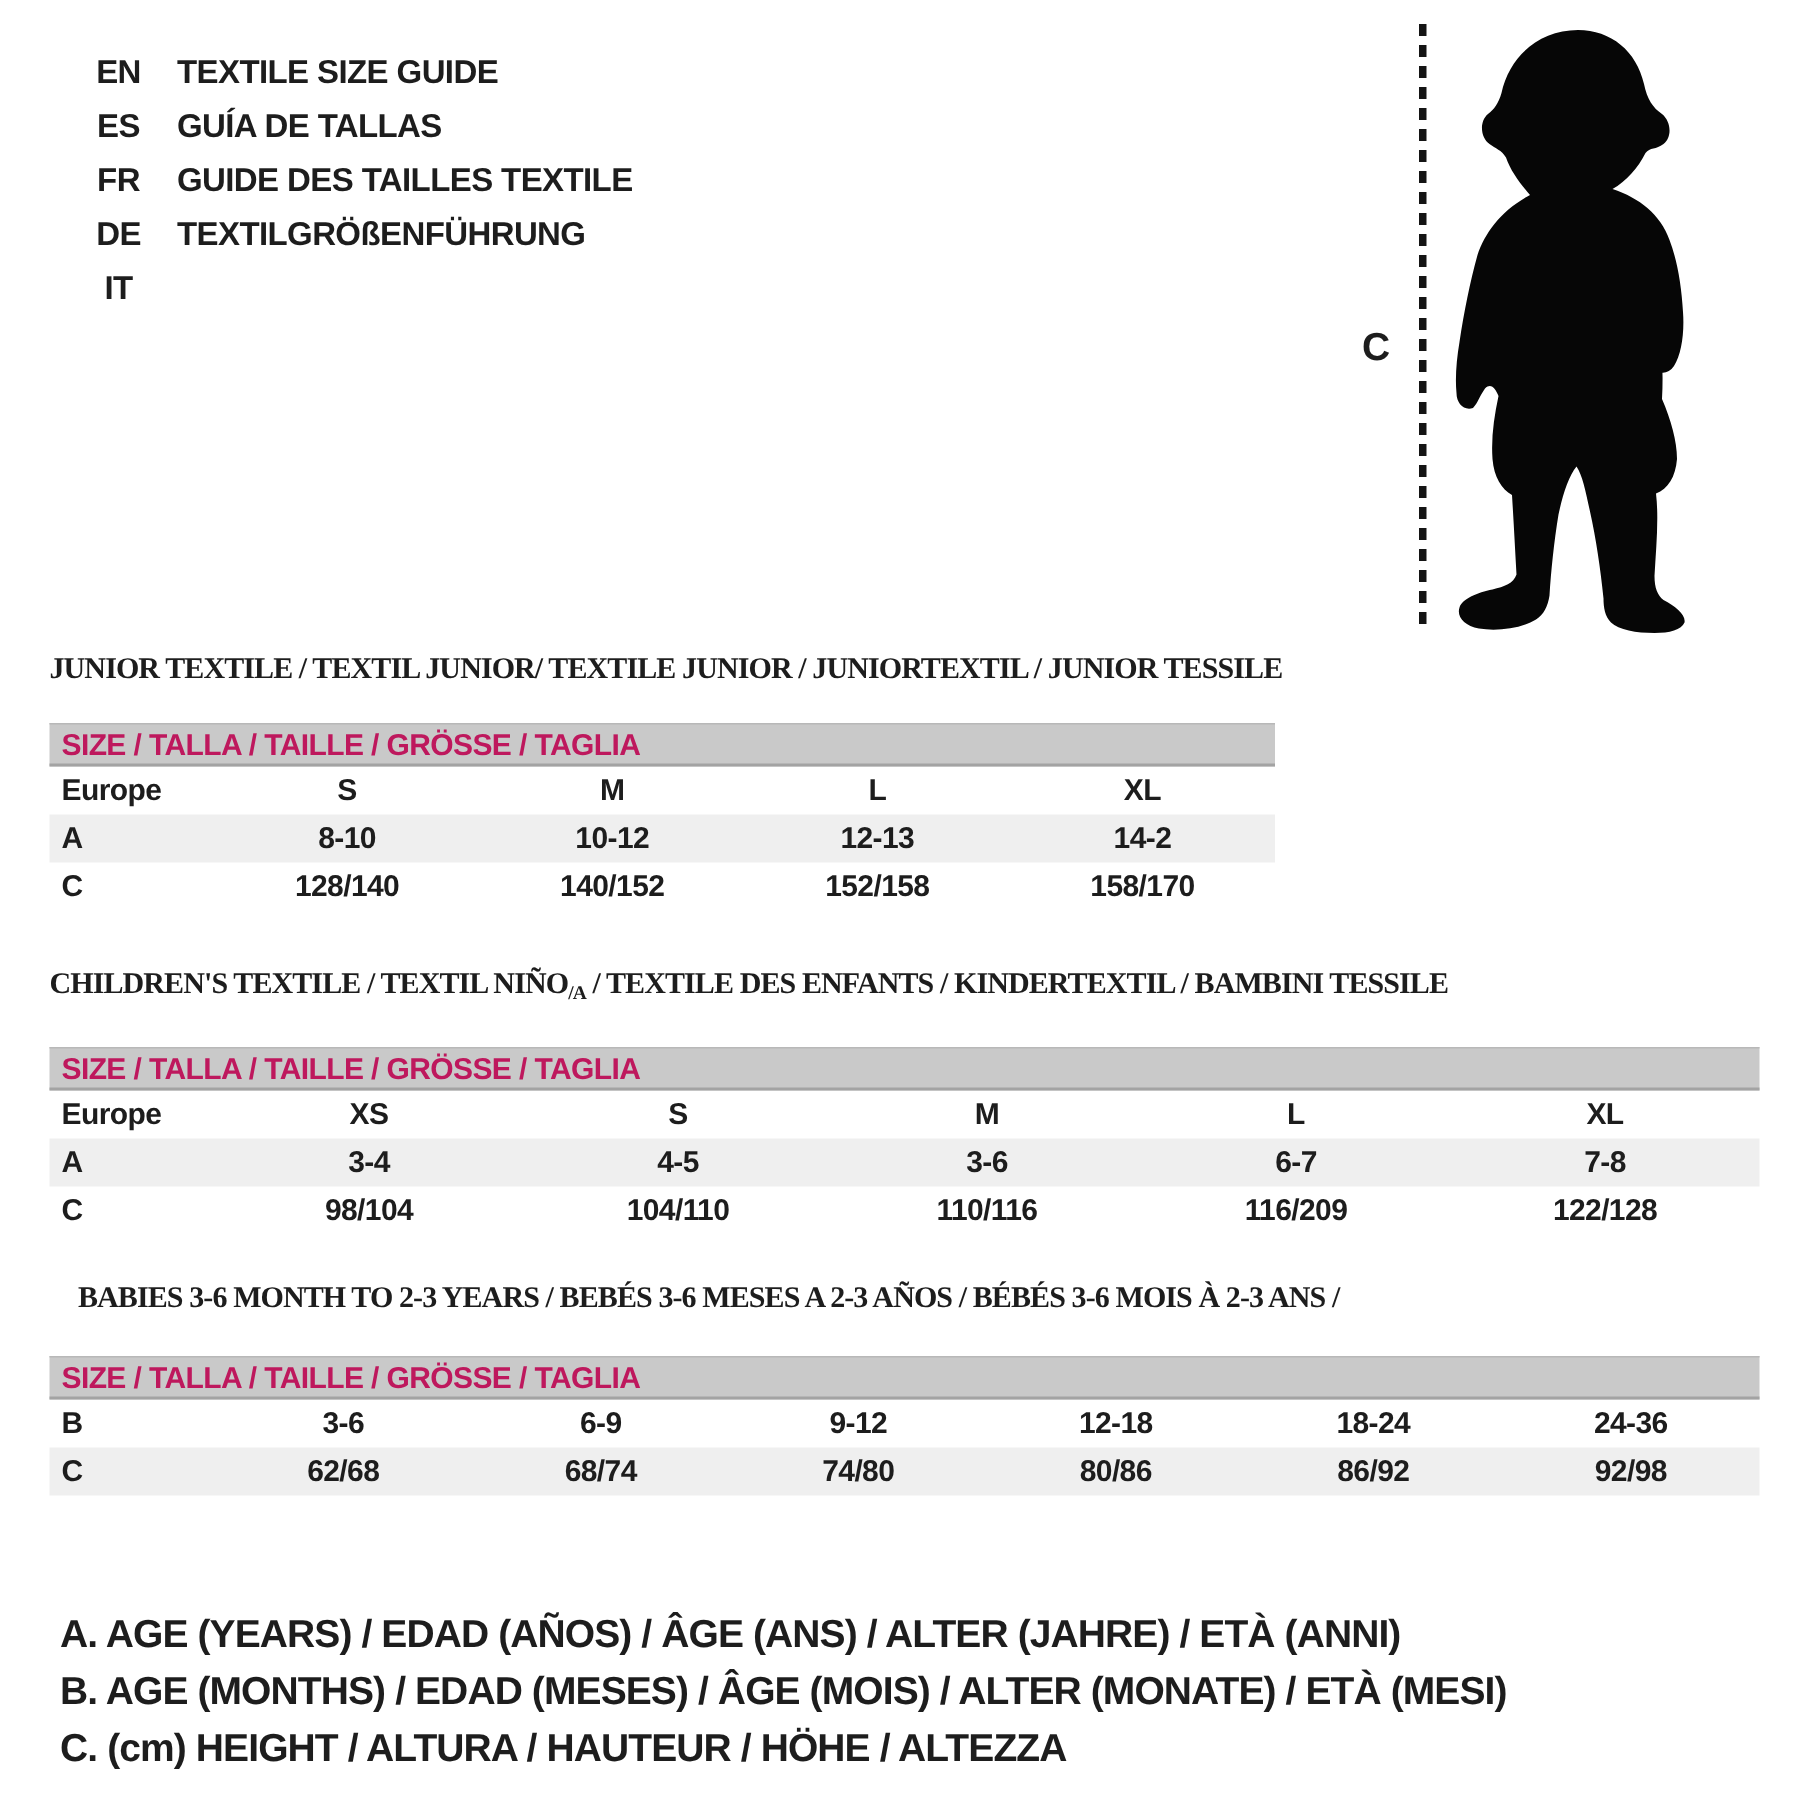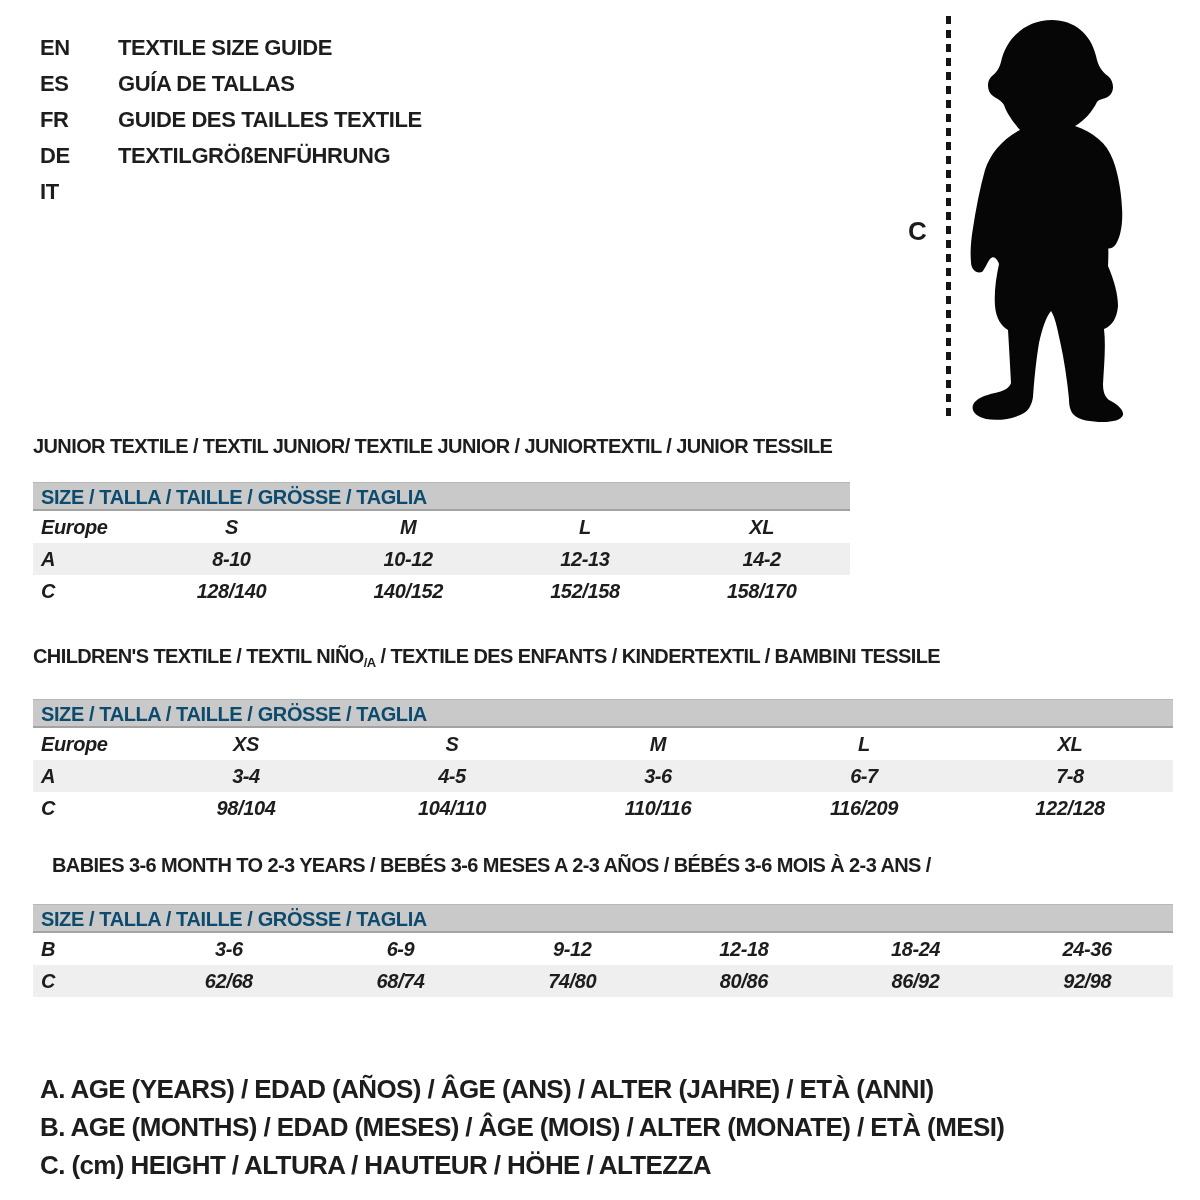--- a/index.html
+++ b/index.html
@@ -2,43 +2,43 @@
 <html><head>
 <meta charset="utf-8">
 <style>
   html,body{margin:0;padding:0;}
   body{
     width:1200px;height:1200px;position:relative;background:#ffffff;
     font-family:"Liberation Sans", sans-serif;font-weight:700;color:#1d1d1d;
     letter-spacing:-0.4px;overflow:hidden;
   }
   
-  .lang-block{position:absolute;left:40px;top:30px;}
+  .lang-block{position:absolute;left:40px;top:30px;text-align:center;}
   .lang-row{display:flex;height:36px;line-height:36px;font-size:22px;}
   .lang-code{width:78px;}
   
   .measure-line{
     position:absolute;left:946px;top:16px;width:5px;height:400px;
     background:repeating-linear-gradient(to bottom,#141414 0 8px,transparent 8px 14px);
   }
   .measure-label{position:absolute;left:908px;top:216px;font-size:26px;}
   .silhouette{position:absolute;left:956px;top:12px;}
   
   .section{position:absolute;left:33px;}
   .section h2{
     margin:0;font-size:20px;line-height:24px;font-weight:700;
-    white-space:nowrap;letter-spacing:-0.6px;
+    white-space:nowrap;letter-spacing:-0.6px;font-family:Liberation Serif, serif;
   }
   .section h2 .sub{font-size:13px;vertical-align:-4px;}
   .sizebar{
     margin-top:24px;height:29px;line-height:29px;background:#c9c9c9;
     border-top:1px solid #b8b8b8;border-bottom:2px solid #a3a3a3;
-    padding-left:8px;font-size:20px;color:#0c4a6e;box-sizing:border-box;
-  }
-  .trow{display:flex;height:32px;line-height:32px;font-size:20px;font-style:italic;}
+    padding-left:8px;font-size:20px;color:#be185d;box-sizing:border-box;
+  }
+  .trow{display:flex;height:32px;line-height:32px;font-size:20px;}
   .trow.stripe{background:#efefef;}
   .trow .lbl{width:110px;padding-left:8px;box-sizing:border-box;text-align:left;}
   .trow .val{flex:1;text-align:center;}
   #junior{top:434px;width:817px;}
   #children{top:644px;width:1140px;}
   #babies{top:852px;width:1140px;}
   #babies h2{line-height:26px;margin-left:19px;}
   #babies .sizebar{margin-top:26px;}
   
   .legend{position:absolute;left:40px;top:1070px;}

